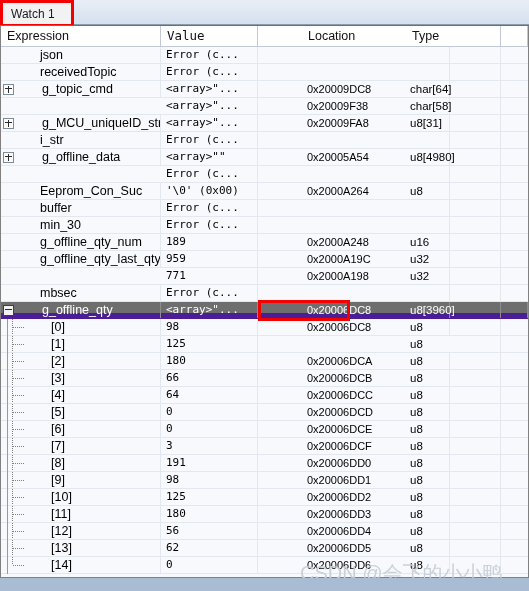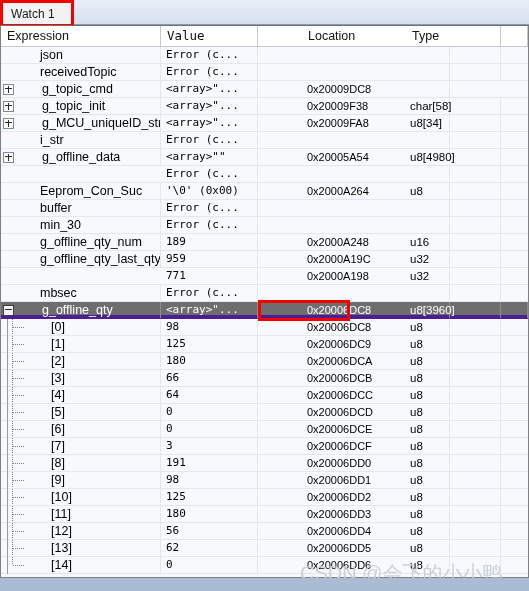--- a/index.html
+++ b/index.html
@@ -94,21 +94,21 @@
   .row {
     position: relative;
     height: 17px;
     box-sizing: border-box;
     border-bottom: 1px solid #e3e7ef;
     background: #f7f9fd;
     white-space: nowrap;
   }
   .row.sel {
     background: #6e6e6e;
-    border-bottom: 4px solid #4c1d95;
+    border-bottom: 6px solid #4c1d95;
   }
   .row.sel .cell { color: #ffffff; }
 
   .cell {
     position: absolute;
     top: 0;
     height: 16px;
     line-height: 16px;
     box-sizing: border-box;
     overflow: hidden;
@@ -273,44 +273,39 @@
         </div>
         <div class="row">
           <div class="cell c-expr">
             <div class="exprwrap">
               <span class="exp plus"></span>
               <span class="exprtext">g_topic_cmd</span>
             </div>
           </div>
           <div class="cell c-val">&lt;array&gt;"...</div>
           <div class="cell c-loc">0x20009DC8</div>
-          <div class="cell c-last"></div>
-        </div>
-        <div class="row">
-          <div class="cell c-expr">
-            <div class="exprwrap">
-              <span class="exp plus"></span>
-              <span class="exprtext">g_topic_init</span>
-            </div>
-          </div>
+          <div class="cell c-type">char[64]</div>
+          <div class="cell c-last"></div>
+        </div>
+        <div class="row">
           <div class="cell c-val">&lt;array&gt;"...</div>
           <div class="cell c-loc">0x20009F38</div>
           <div class="cell c-type">char[58]</div>
           <div class="cell c-last"></div>
         </div>
         <div class="row">
           <div class="cell c-expr">
             <div class="exprwrap">
               <span class="exp plus"></span>
               <span class="exprtext">g_MCU_uniqueID_str</span>
             </div>
           </div>
           <div class="cell c-val">&lt;array&gt;"...</div>
           <div class="cell c-loc">0x20009FA8</div>
-          <div class="cell c-type">u8[34]</div>
+          <div class="cell c-type">u8[31]</div>
           <div class="cell c-last"></div>
         </div>
         <div class="row">
           <div class="cell c-expr">
             <div class="exprwrap">
               <span class="nobox"></span>
               <span class="exprtext">i_str</span>
             </div>
           </div>
           <div class="cell c-val">Error (c...</div>
@@ -439,21 +434,20 @@
           <div class="cell c-last"></div>
         </div>
         <div class="row child">
           <div class="cell c-expr">
             <div class="exprwrap">
               <span class="elbow"></span>
               <span class="exprtext">[1]</span>
             </div>
           </div>
           <div class="cell c-val">125</div>
-          <div class="cell c-loc">0x20006DC9</div>
           <div class="cell c-type">u8</div>
           <div class="cell c-last"></div>
         </div>
         <div class="row child">
           <div class="cell c-expr">
             <div class="exprwrap">
               <span class="elbow"></span>
               <span class="exprtext">[2]</span>
             </div>
           </div>

